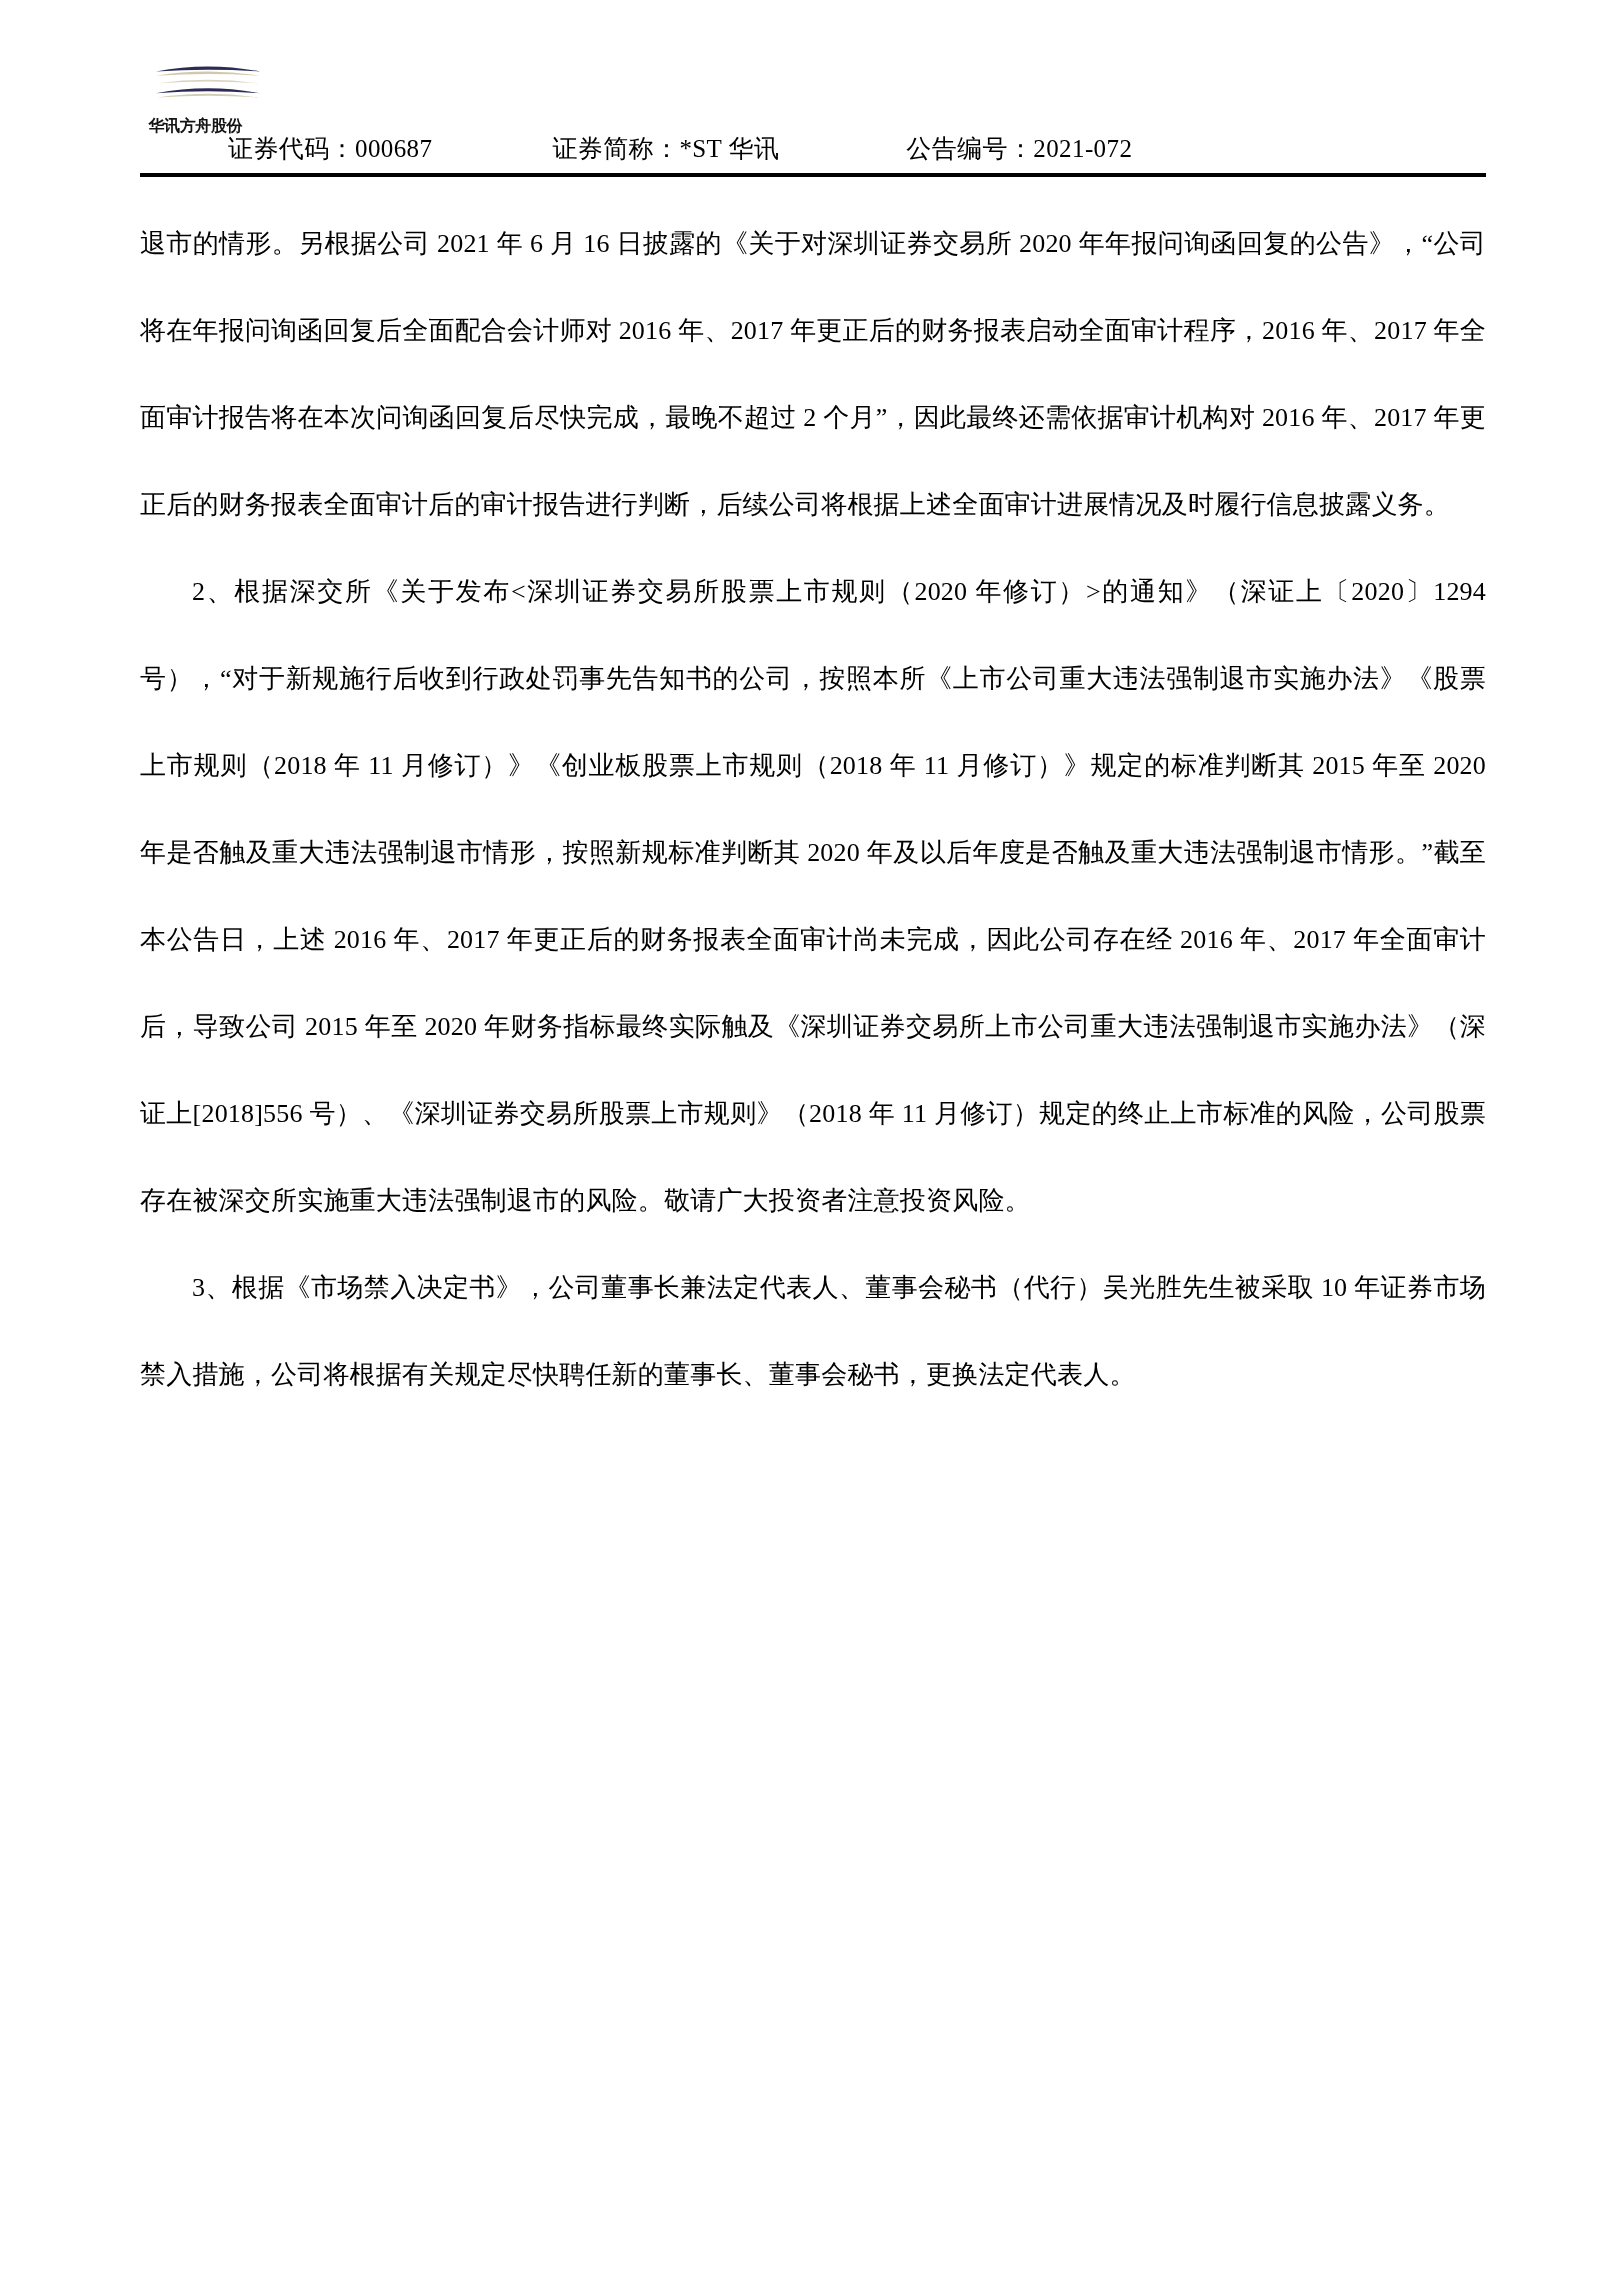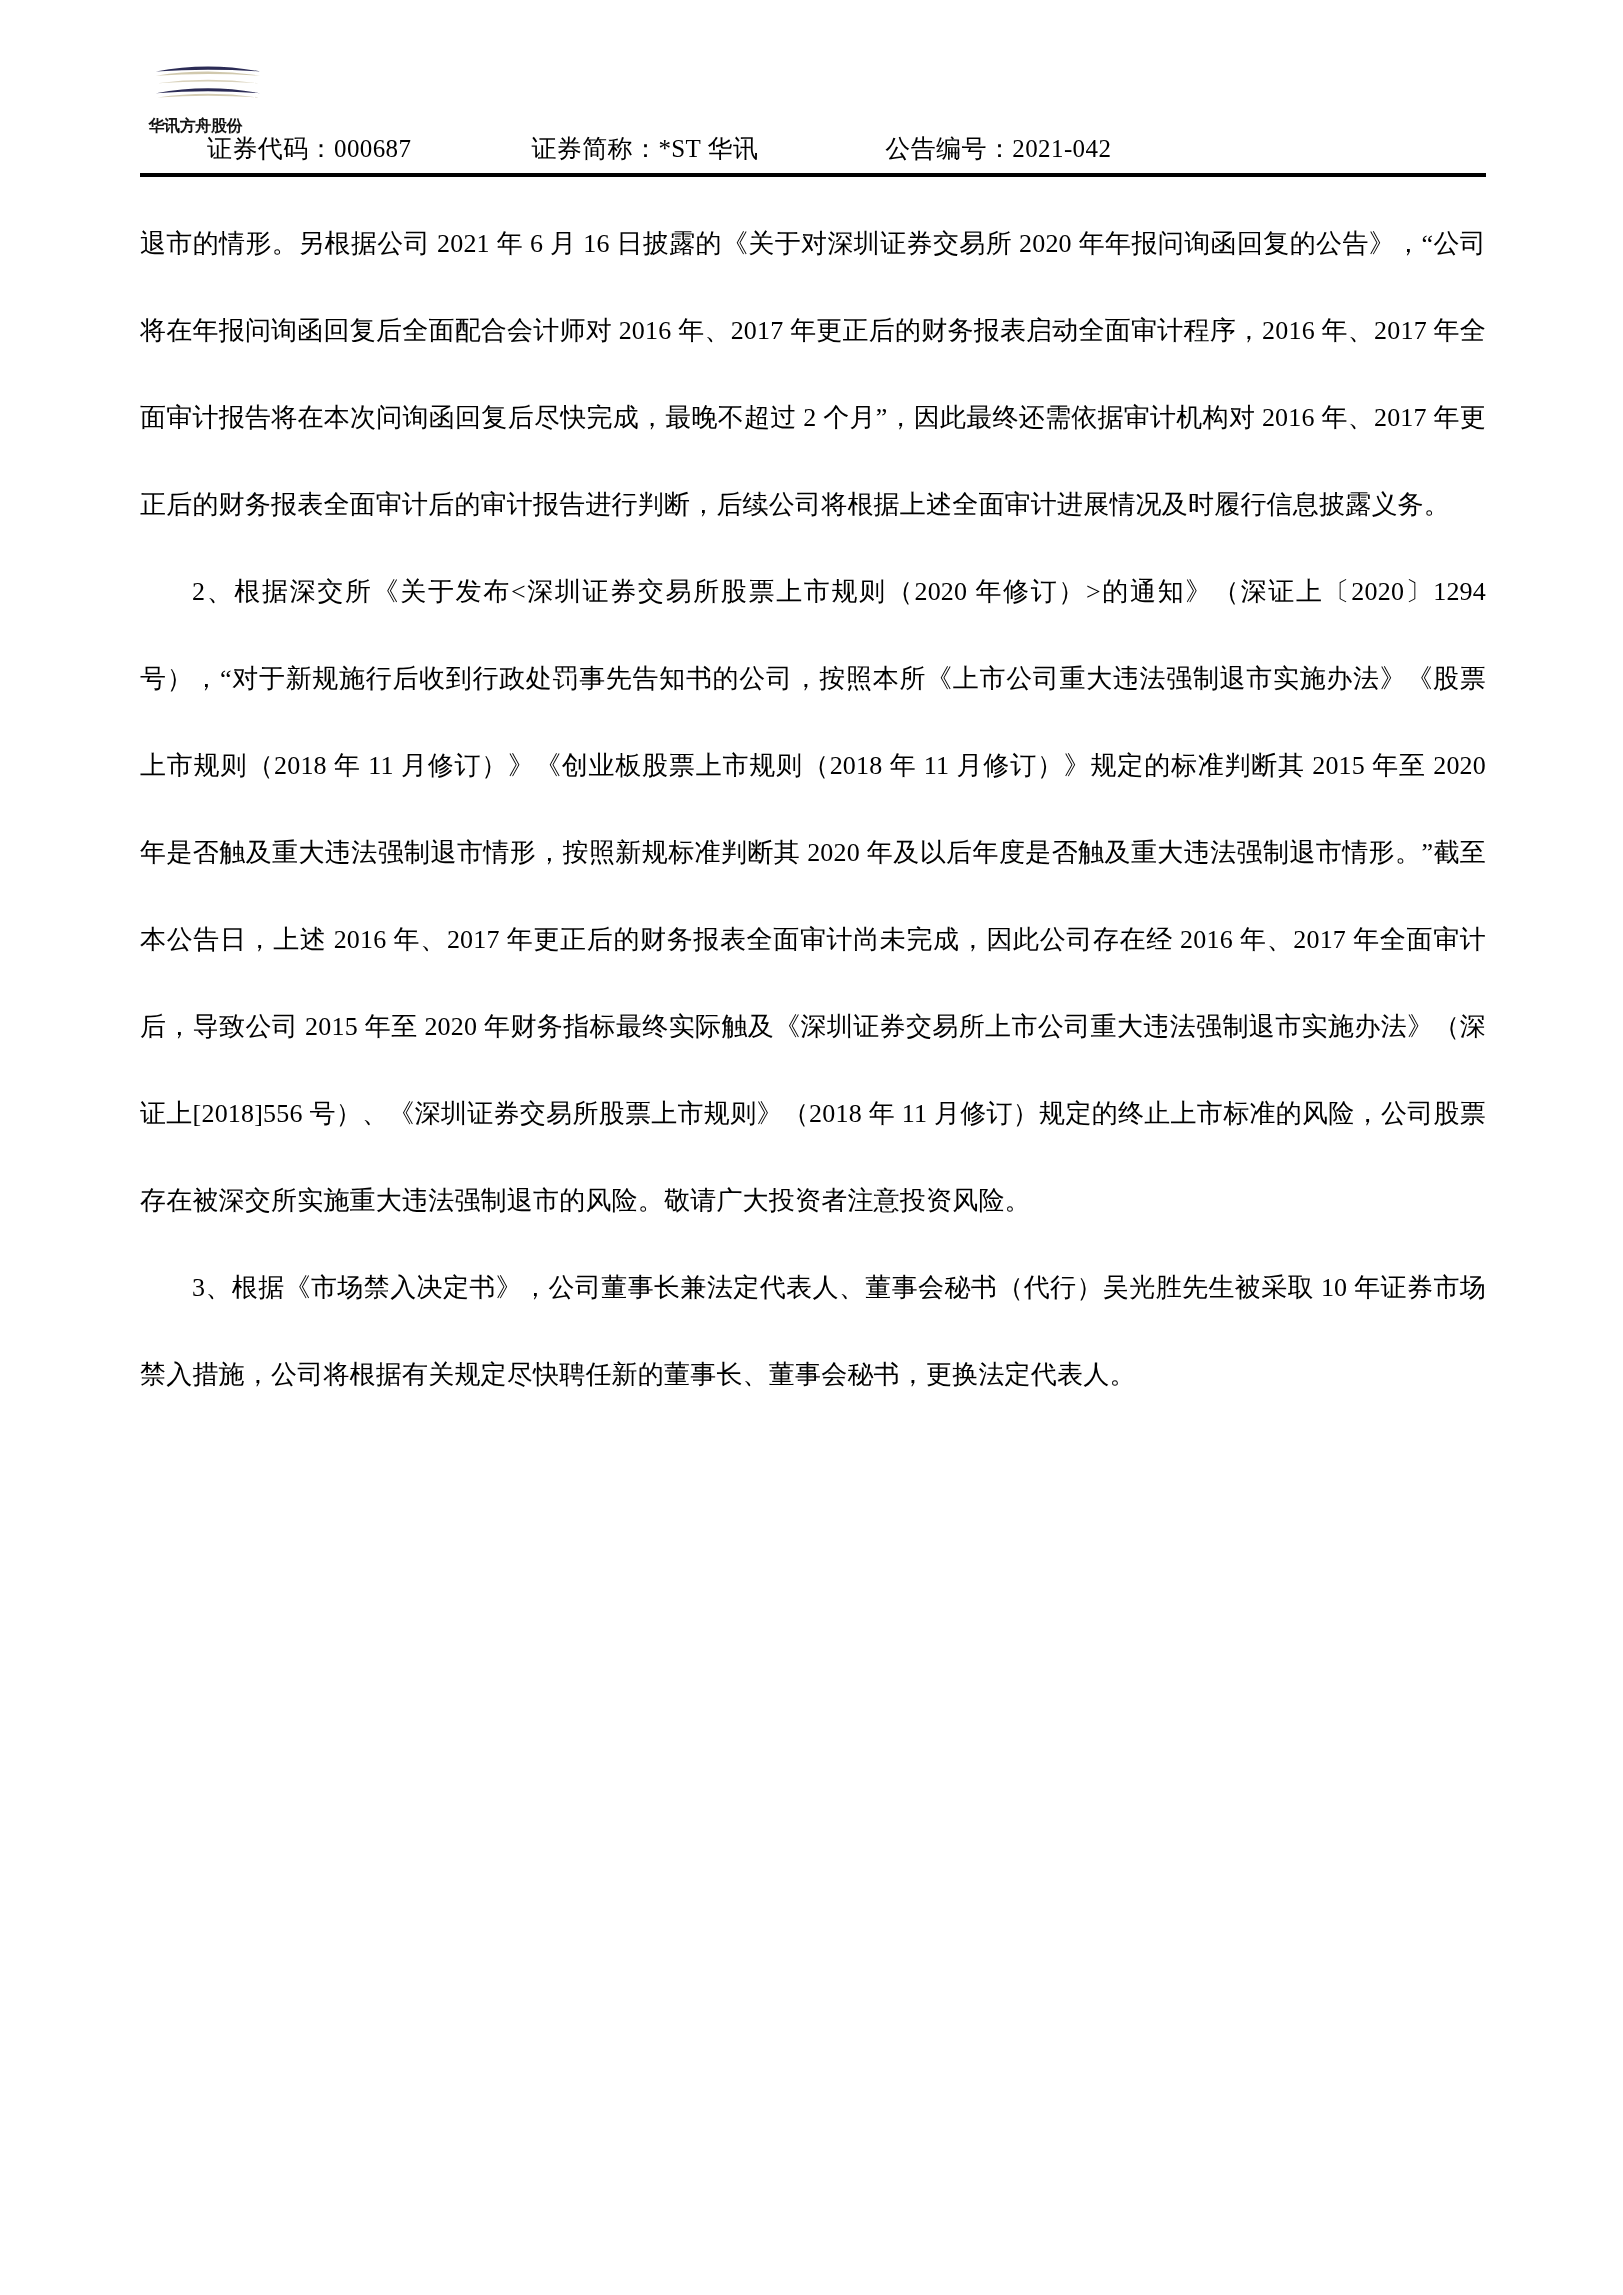--- a/index.html
+++ b/index.html
@@ -55,21 +55,21 @@
     justify-content: flex-start;
   }
   .header-cell {
     font-size: 25px;
     line-height: 34px;
     letter-spacing: 0.4px;
     white-space: nowrap;
     padding-bottom: 5px;
     color: #000;
   }
-  .hc-code  { margin-left: 67px; }
+  .hc-code  { margin-left: 88px; }
   .hc-name  { margin-left: 120px; }
   .hc-num   { margin-left: 127px; }
 
   .header-rule {
     position: absolute;
     left: 140px;
     top: 173px;
     width: 1346px;
     height: 4.2px;
     background: #000000;
@@ -112,21 +112,21 @@
         <path d="M10 30 Q70 22 130 30 Q70 26 10 30 Z" fill="#c9bfa0" opacity="0.7"></path>
         <path d="M8 42 Q70 30 132 42 Q70 37 8 42 Z" fill="#2b2b55"></path>
         <path d="M10 47 Q70 38 130 47 Q70 43 10 47 Z" fill="#c9bfa0" opacity="0.8"></path>
       </svg>
       <div style="font-family:'Liberation Sans','DejaVu Sans',sans-serif;font-size:16px;font-weight:bold;letter-spacing:-0.4px;color:#141414;margin-top:-5px;white-space:nowrap;">华讯方舟股份</div>
     </div>
 
     <div class="header-row">
       <div class="header-cell hc-code">证券代码：000687</div>
       <div class="header-cell hc-name">证券简称：*ST 华讯</div>
-      <div class="header-cell hc-num">公告编号：2021-042</div>
+      <div class="header-cell hc-num">公告编号：2021-072</div>
     </div>
   </div>
 
   <div class="header-rule"></div>
 
   <div class="content">
     <p class="para">退市的情形。另根据公司 2021 年 6 月 16 日披露的《关于对深圳证券交易所 2020 年年报问询函回复的公告》，“公司将在年报问询函回复后全面配合会计师对 2016 年、2017 年更正后的财务报表启动全面审计程序，2016 年、2017 年全面审计报告将在本次问询函回复后尽快完成，最晚不超过 2 个月”，因此最终还需依据审计机构对 2016 年、2017 年更正后的财务报表全面审计后的审计报告进行判断，后续公司将根据上述全面审计进展情况及时履行信息披露义务。</p>
     <p class="para indent">2、根据深交所《关于发布&lt;深圳证券交易所股票上市规则（2020 年修订）&gt;的通知》（深证上〔2020〕1294 号），“对于新规施行后收到行政处罚事先告知书的公司，按照本所《上市公司重大违法强制退市实施办法》《股票上市规则（2018 年 11 月修订）》《创业板股票上市规则（2018 年 11 月修订）》规定的标准判断其 2015 年至 2020 年是否触及重大违法强制退市情形，按照新规标准判断其 2020 年及以后年度是否触及重大违法强制退市情形。”截至本公告日，上述 2016 年、2017 年更正后的财务报表全面审计尚未完成，因此公司存在经 2016 年、2017 年全面审计后，导致公司 2015 年至 2020 年财务指标最终实际触及《深圳证券交易所上市公司重大违法强制退市实施办法》（深证上[2018]556 号）、《深圳证券交易所股票上市规则》（2018 年 11 月修订）规定的终止上市标准的风险，公司股票存在被深交所实施重大违法强制退市的风险。敬请广大投资者注意投资风险。</p>
     <p class="para indent">3、根据《市场禁入决定书》，公司董事长兼法定代表人、董事会秘书（代行）吴光胜先生被采取 10 年证券市场禁入措施，公司将根据有关规定尽快聘任新的董事长、董事会秘书，更换法定代表人。</p>
   </div>

